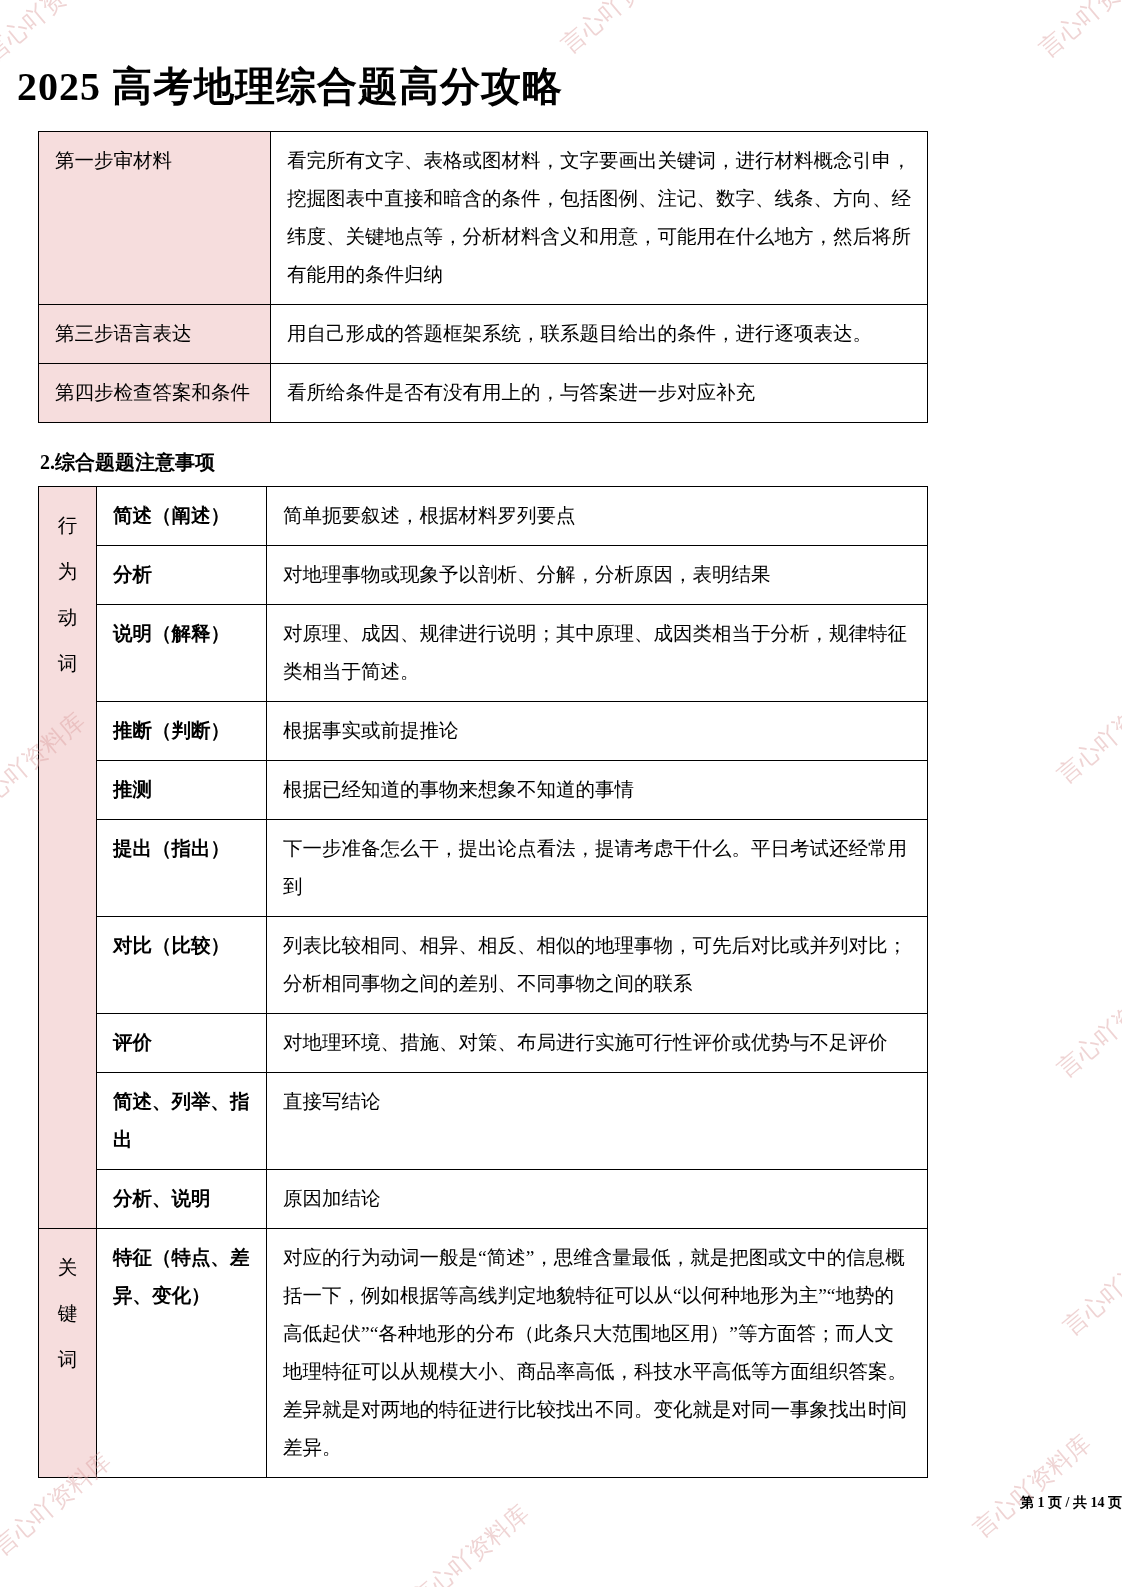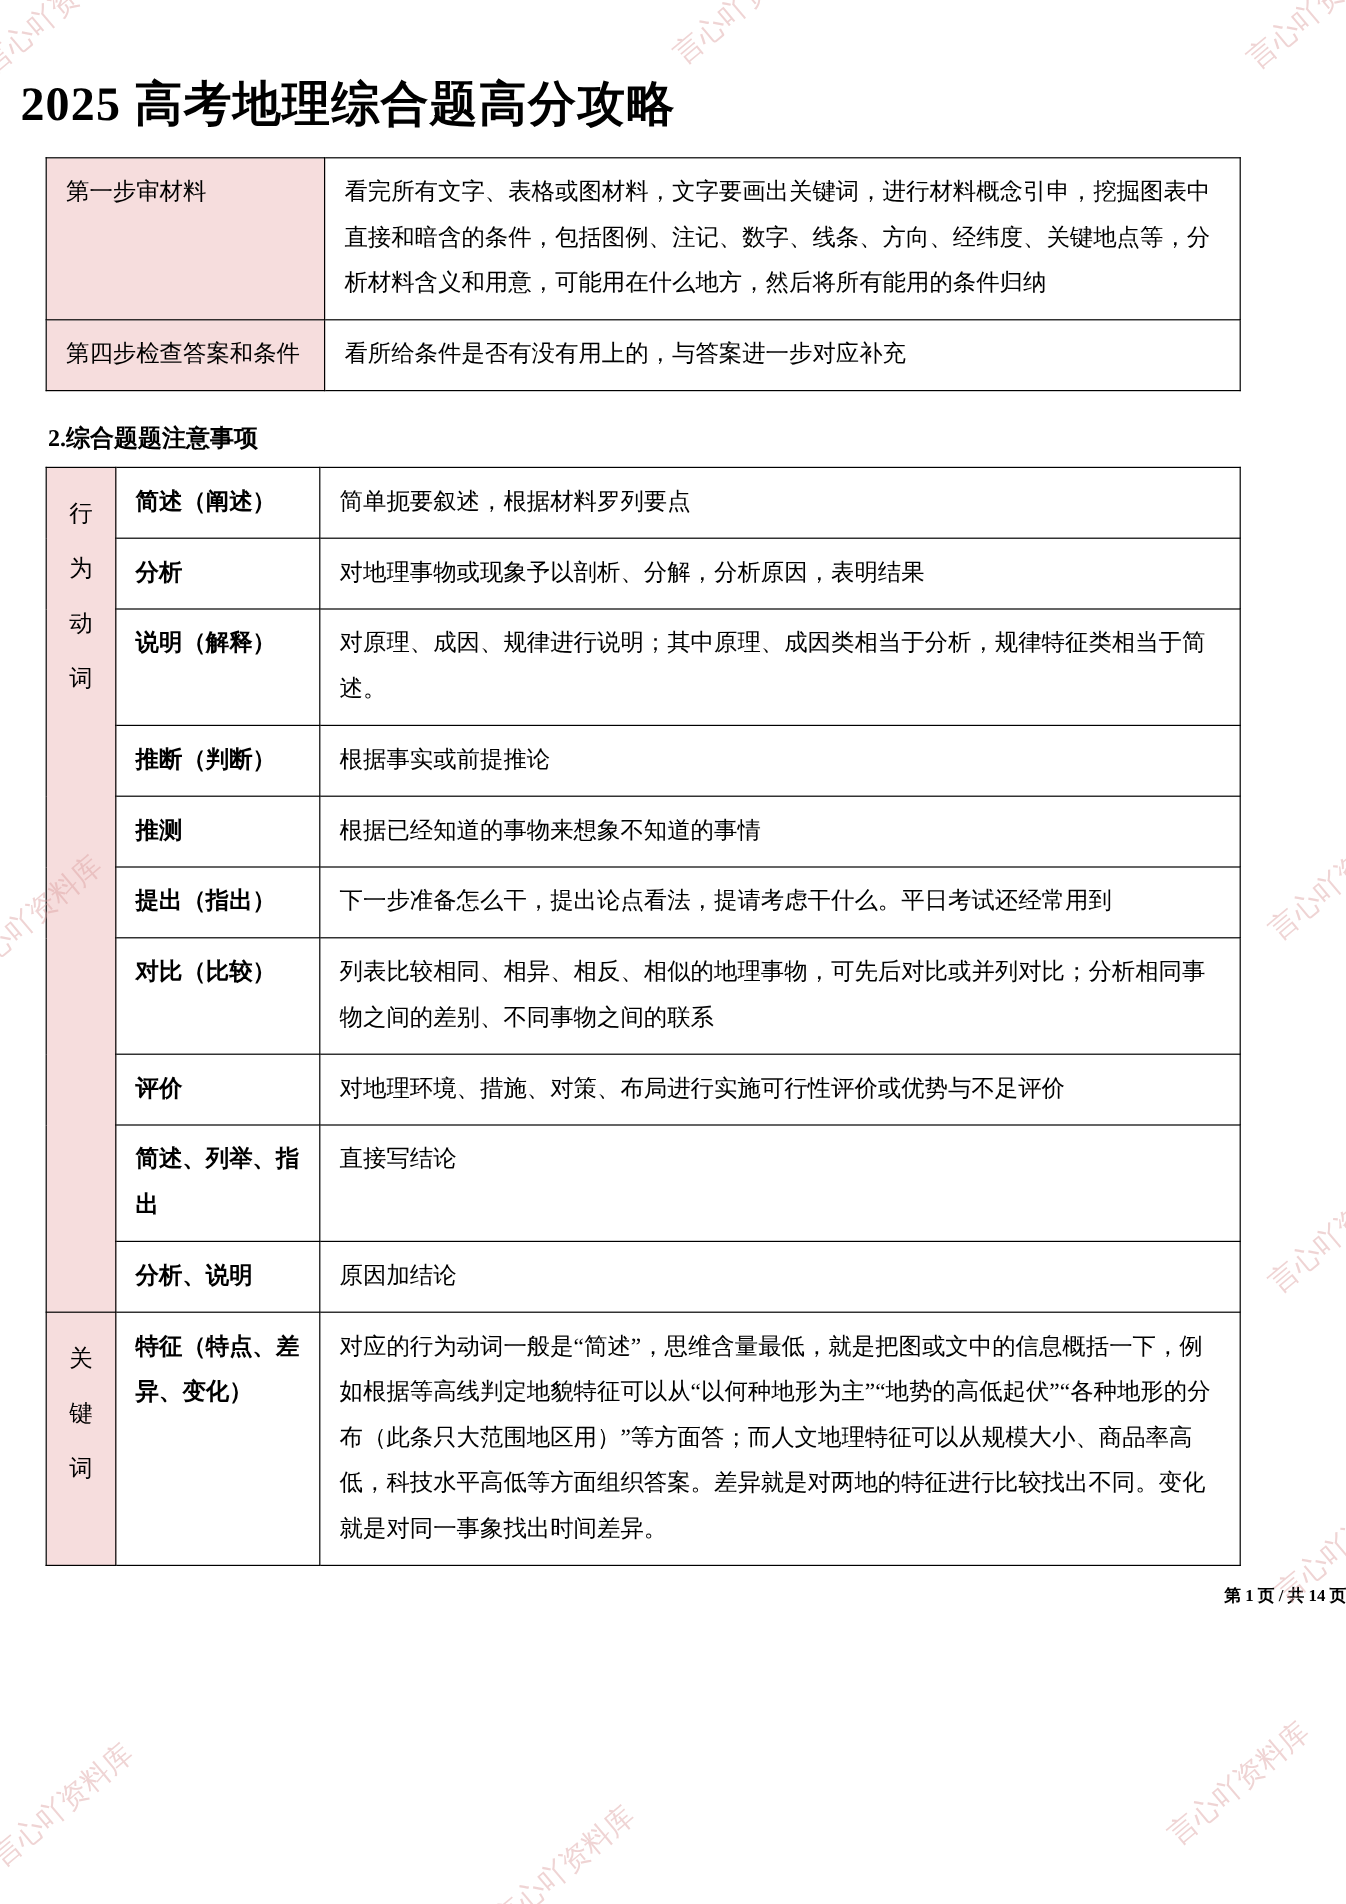--- a/index.html
+++ b/index.html
@@ -23,21 +23,21 @@
     letter-spacing: 1px;
   }
   .section-heading {
     margin: 26px 0 10px 40px;
     font-size: 20px;
     font-weight: bold;
   }
   table {
     border-collapse: collapse;
     margin-left: 38px;
-    width: 996px;
+    width: 890px;
     table-layout: fixed;
   }
   td {
     border: 1.5px solid #000;
     padding: 10px 16px;
     font-size: 19.5px;
     line-height: 1.95;
     vertical-align: top;
     word-break: break-all;
   }
@@ -94,20 +94,24 @@
   <h1 class="title">2025 高考地理综合题高分攻略</h1>
 
 
   <table>
     <tbody>
       <tr>
         <td class="label-cell">第一步审材料</td>
         <td class="content-cell">看完所有文字、表格或图材料，文字要画出关键词，进行材料概念引申，挖掘图表中直接和暗含的条件，包括图例、注记、数字、线条、方向、经纬度、关键地点等，分析材料含义和用意，可能用在什么地方，然后将所有能用的条件归纳</td>
       </tr>
       <tr>
+        <td class="label-cell">第三步语言表达</td>
+        <td class="content-cell">用自己形成的答题框架系统，联系题目给出的条件，进行逐项表达。</td>
+      </tr>
+      <tr>
         <td class="label-cell">第四步检查答案和条件</td>
         <td class="content-cell">看所给条件是否有没有用上的，与答案进一步对应补充</td>
       </tr>
     </tbody>
   </table>
 
   <div class="section-heading">2.综合题题注意事项</div>
 
   <table>
     <tbody>

